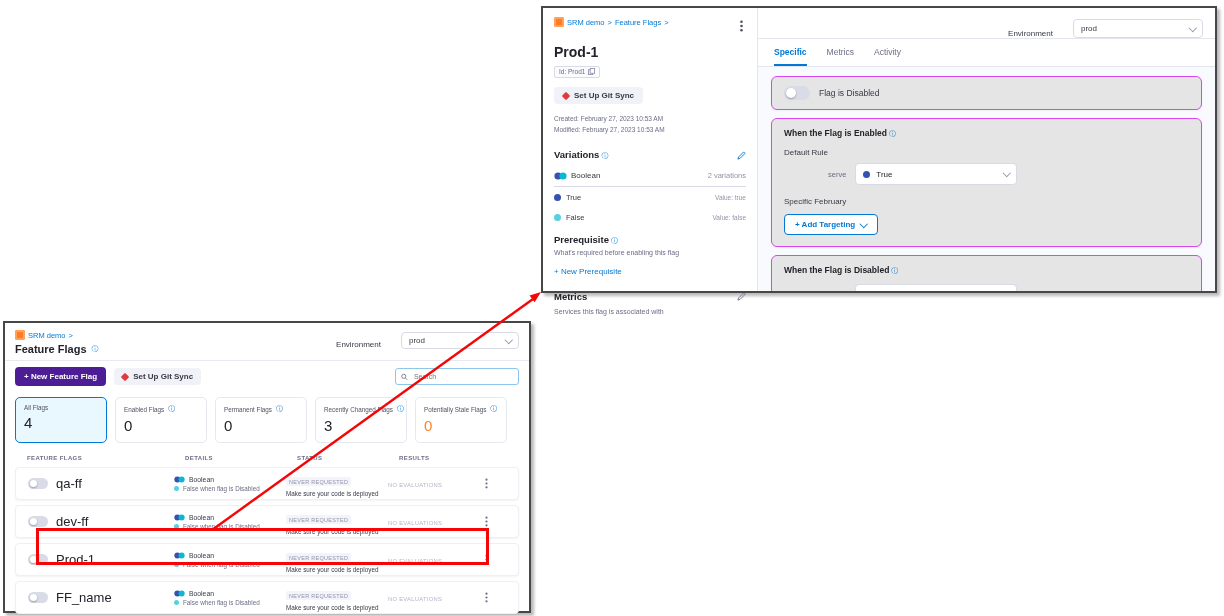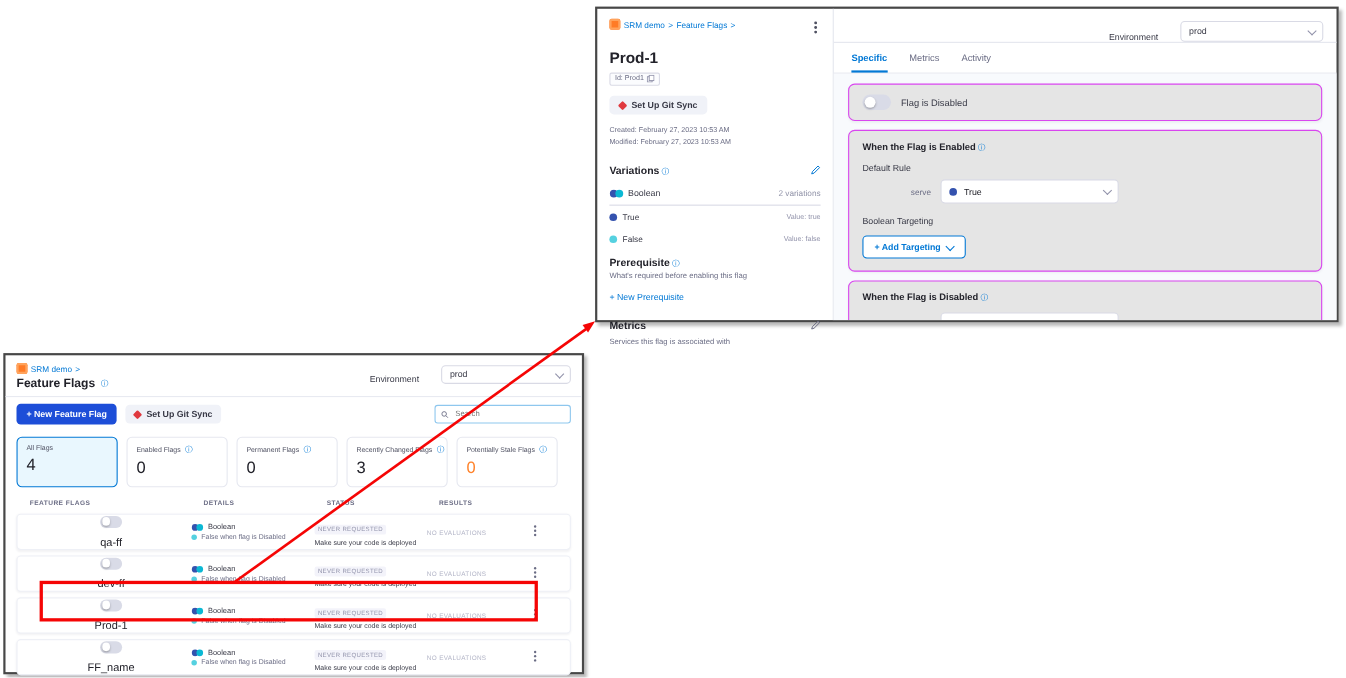--- a/index.html
+++ b/index.html
@@ -72,41 +72,41 @@
            color:#0278d5;font-size:8px;font-weight:bold;border-radius:4px;padding:5px 10px;background:#fff;cursor:pointer;}
 
   
   #list-panel{left:3px;top:321px;width:528px;height:292px;}
   .lp-top{display:flex;justify-content:space-between;align-items:flex-start;padding:7px 10px 5px;}
   .lp-title-row{display:flex;align-items:center;gap:3px;margin-top:3px;}
   .lp-title{font-size:11px;font-weight:bold;}
   .lp-div{border-bottom:1px solid #e8eaf1;}
   .lp-toolbar{display:flex;justify-content:space-between;align-items:center;padding:6px 10px 4px;}
   .tb-left{display:flex;gap:8px;align-items:center;}
-  .btn-primary{background:#1d4ed8;color:#fff;font-size:8px;font-weight:bold;border-radius:4px;
+  .btn-primary{background:#4c1d95;color:#fff;font-size:8px;font-weight:bold;border-radius:4px;
                padding:5px 9px;display:inline-flex;gap:4px;align-items:center;cursor:pointer;}
   .git-pill.sm{margin-top:0;padding:4px 8px;}
   .search{width:124px;height:17px;border:1px solid #8ec7ee;border-radius:3px;display:flex;align-items:center;
           gap:4px;padding:0 5px;background:#fff;box-sizing:border-box;}
   .search input{border:none;outline:none;font-size:7px;width:100%;color:#383946;background:transparent;
                 font-family:"Liberation Sans",sans-serif;}
   .stats{display:flex;gap:8px;padding:7px 10px 3px;}
   .stat{width:92px;height:46px;background:#fff;border:1px solid #e6e8f0;border-radius:5px;
         padding:6px 8px;box-sizing:border-box;cursor:pointer;}
   .stat.sel{border-color:#0278d5;background:#e9f7fe;}
   .stat-label{font-size:6.3px;color:#4f5162;display:flex;gap:2px;align-items:center;white-space:nowrap;}
   .stat-num{font-size:15px;color:#22222a;margin-top:3px;}
   .stat-num.warn{color:#ff832b;}
   .thead{display:grid;grid-template-columns:158px 112px 102px 88px 20px;padding:9px 10px 6px 22px;
          font-size:6px;letter-spacing:.4px;color:#6b6d85;font-weight:bold;}
   .rows{padding:0 10px;}
   .frow{display:grid;grid-template-columns:146px 112px 102px 88px 20px;align-items:center;background:#fff;
         border:1px solid #eef0f6;border-radius:4px;box-shadow:0 1px 2px rgba(40,41,61,.06);height:31px;
         margin-bottom:5px;padding-left:12px;cursor:pointer;}
-  .fname{display:flex;align-items:center;gap:8px;font-size:10px;color:#22222a;flex-direction:column;}
+  .fname{display:flex;align-items:center;gap:8px;font-size:13px;color:#22222a;}
   .l1{display:flex;gap:4px;align-items:center;font-size:6.8px;color:#383946;}
   .l2{display:flex;gap:4px;align-items:center;font-size:6.3px;color:#6b6d85;margin-top:2px;}
   .mini-dot{width:5px;height:5px;border-radius:50%;background:#55d1e0;flex:none;}
   .badge{display:inline-block;font-size:5.5px;color:#9293ab;background:#f3f3fa;border-radius:2px;
          padding:1.5px 3px;letter-spacing:.3px;white-space:nowrap;}
   .status-text{font-size:6.3px;color:#383946;margin-top:2.5px;white-space:nowrap;}
   .bar{width:62px;height:7px;border-radius:3px;background:#e9ebf3;}
   .evals{font-size:5.8px;color:#b3b5c7;margin-top:3px;letter-spacing:.3px;}
   .row-kebab{text-align:center;cursor:pointer;}
 
@@ -234,21 +234,21 @@
         <div class="serve-row">
           <span class="serve-label">serve</span>
           <div class="select serve-select">
             <span class="sel-val">
                 <span class="dot dot-true"></span>
                 <span>True</span>
               </span>
             <span class="chev"></span>
           </div>
         </div>
-        <div class="sub-label" style="margin-top:12px;">Boolean Targeting</div>
+        <div class="sub-label" style="margin-top:12px;">Specific February</div>
         <div>
           <span class="add-btn">
             <span>+ Add Targeting</span>
             <span class="chev" style="border-color:#0278d5;"></span>
           </span>
         </div>
       </div>
       <div class="card rule-card">
         <div class="rule-head">
           <span>When the Flag is Disabled</span><span class="info">ⓘ</span>

